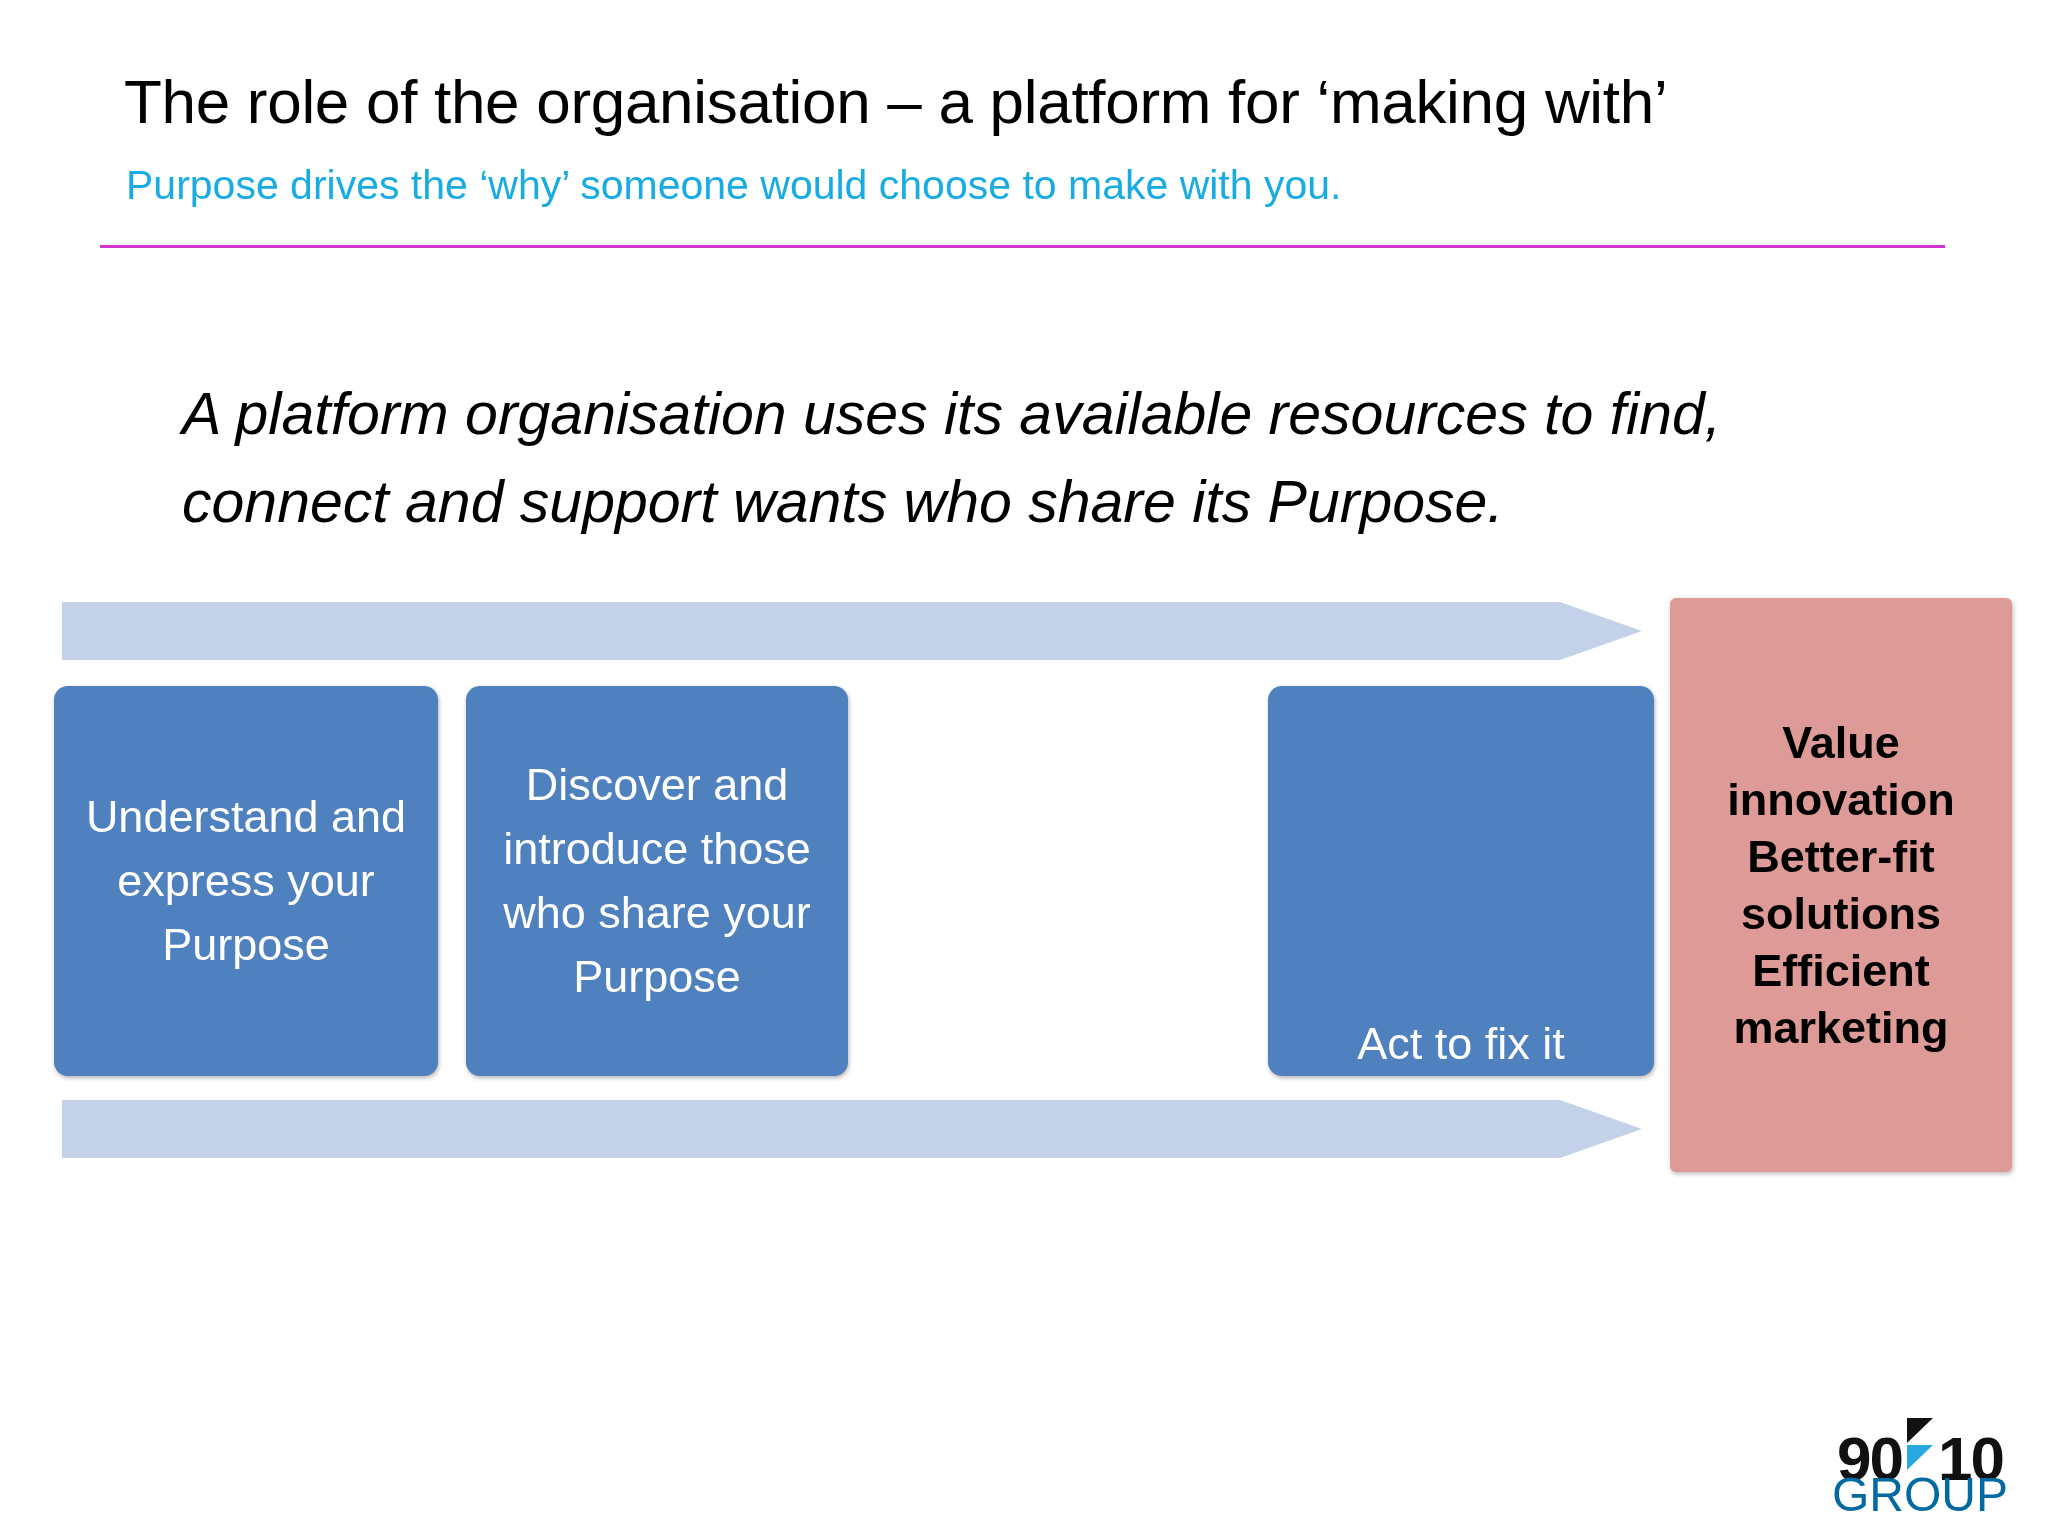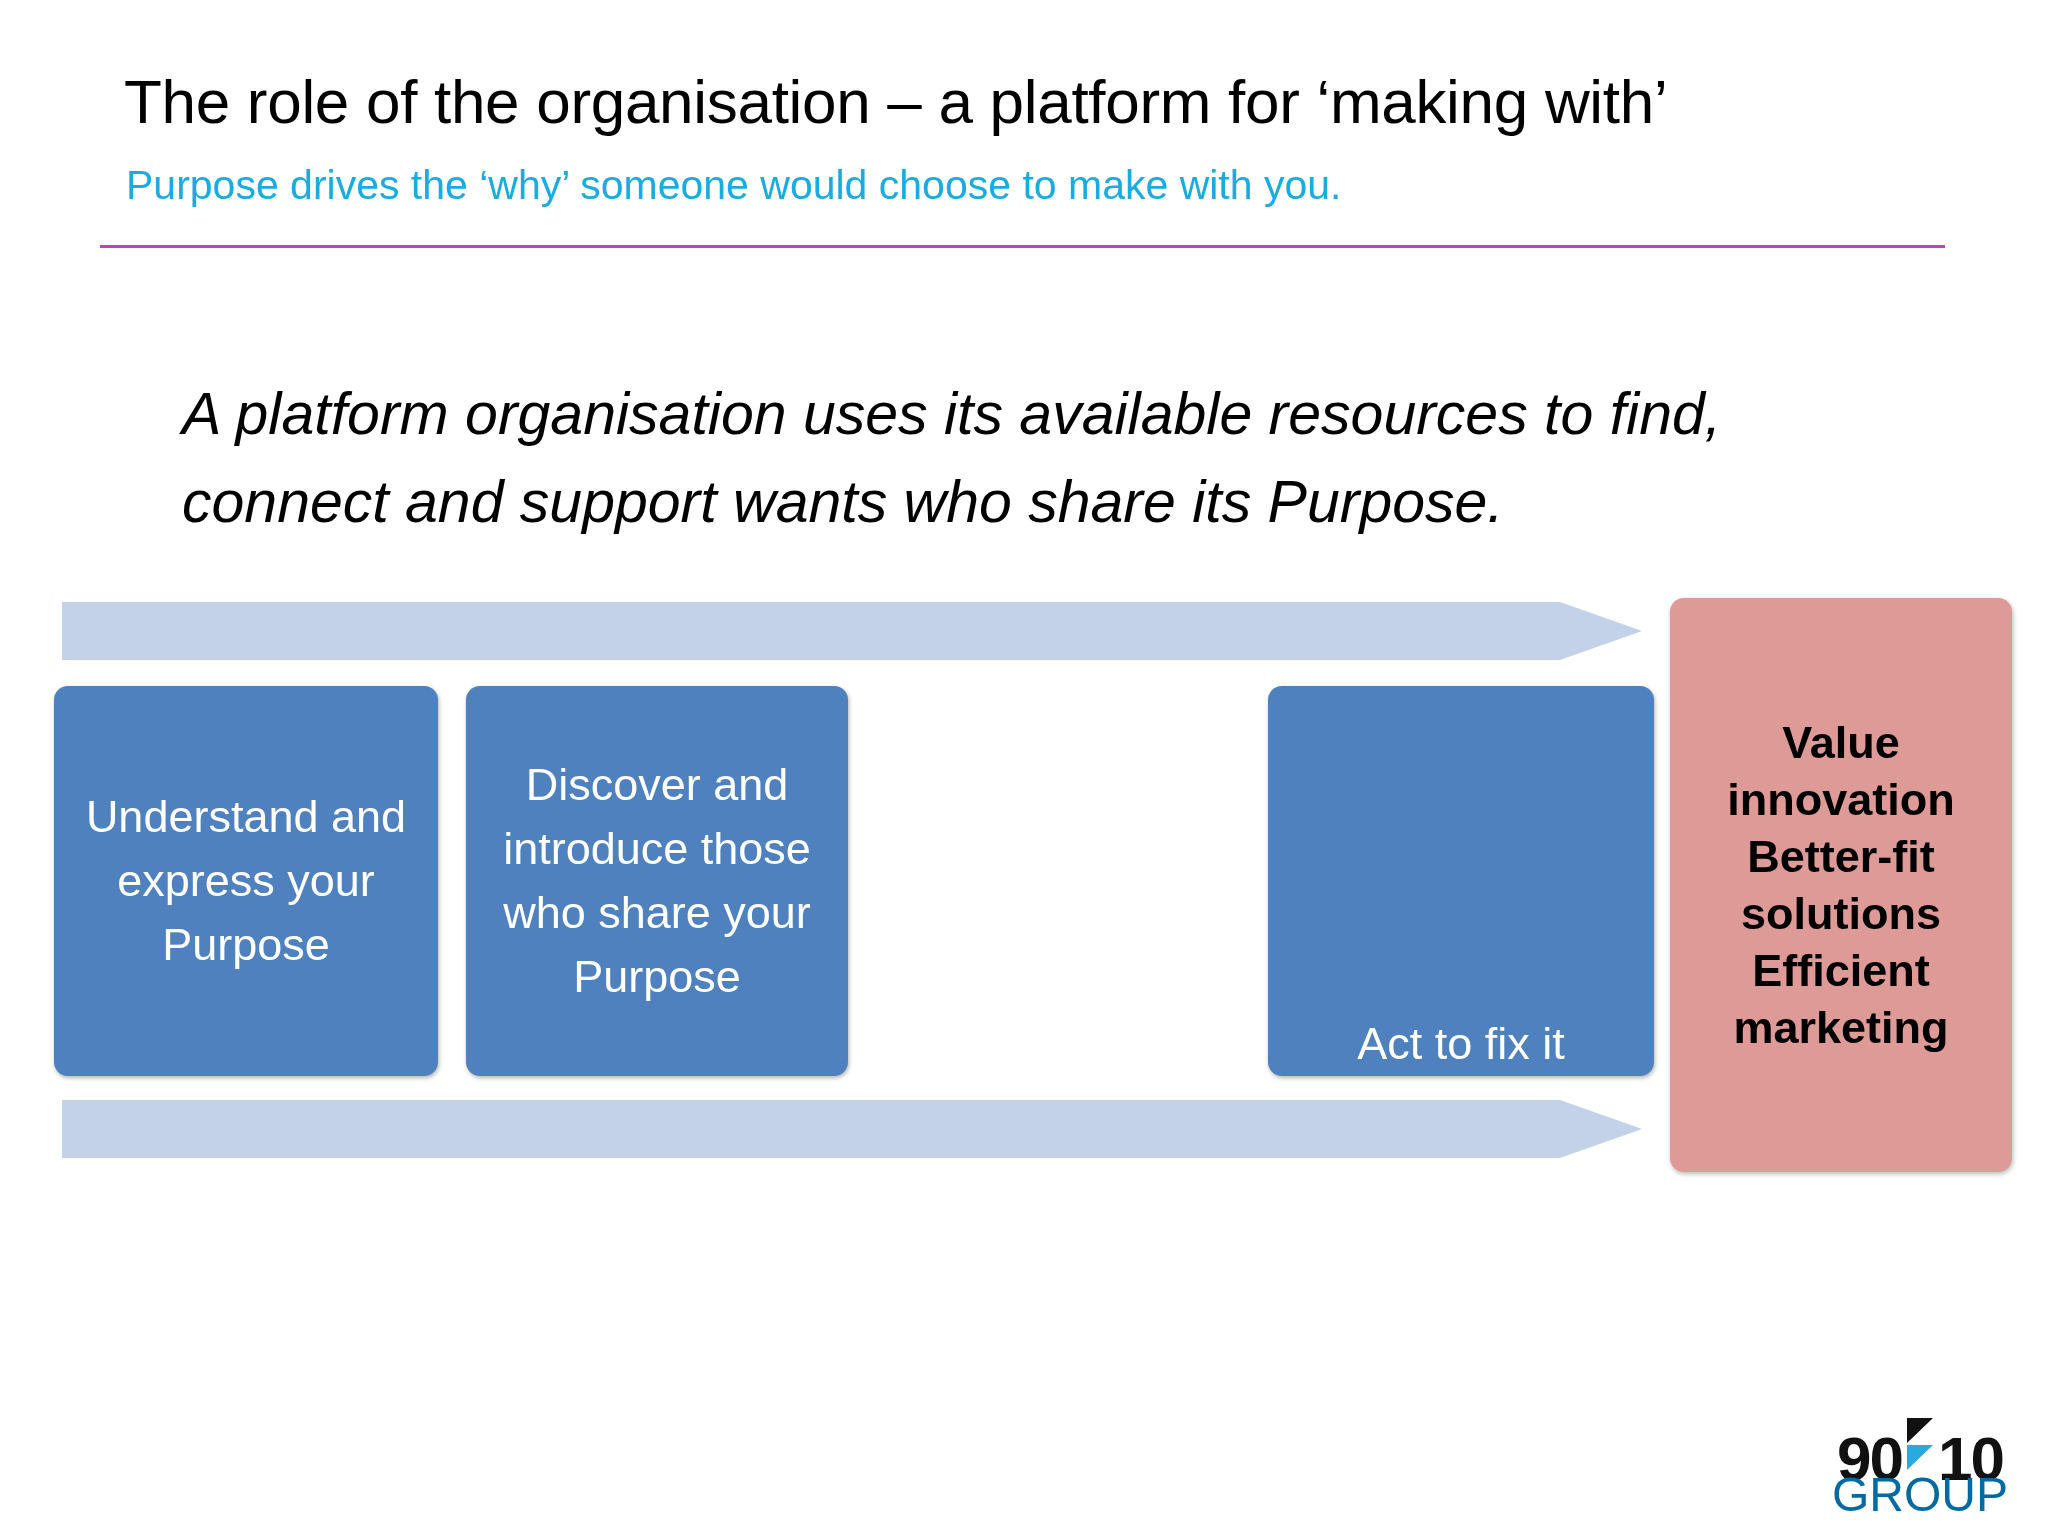--- a/index.html
+++ b/index.html
@@ -107,21 +107,21 @@
   #stage-box-2 { left: 866px;  width: 386px; }
   #stage-box-3 { left: 1268px; width: 386px; align-items: flex-end; }
 
   #outcome-box {
     position: absolute;
     left: 1670px;
     top: 598px;
     width: 342px;
     height: 574px;
     background: #DE9A97;
-    border-radius: 14px;
+    border-radius: 6px;
     box-shadow: 1px 2px 5px rgba(0,0,0,0.28);
     display: flex;
     align-items: center;
     justify-content: center;
     box-sizing: border-box;
     padding: 16px 8px;
   }
   #outcome-label {
     color: #000000;
     font-size: 45px;

